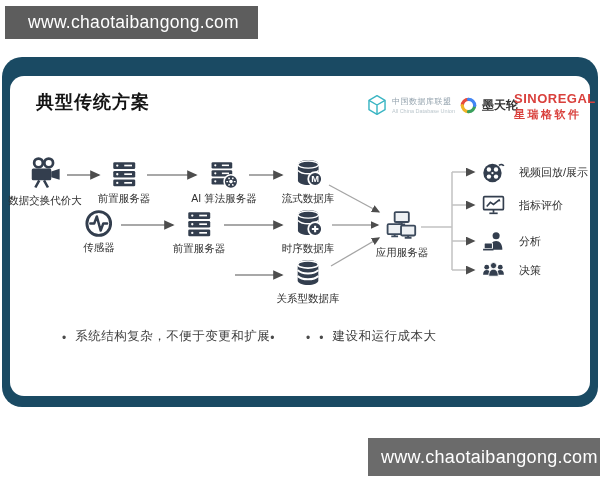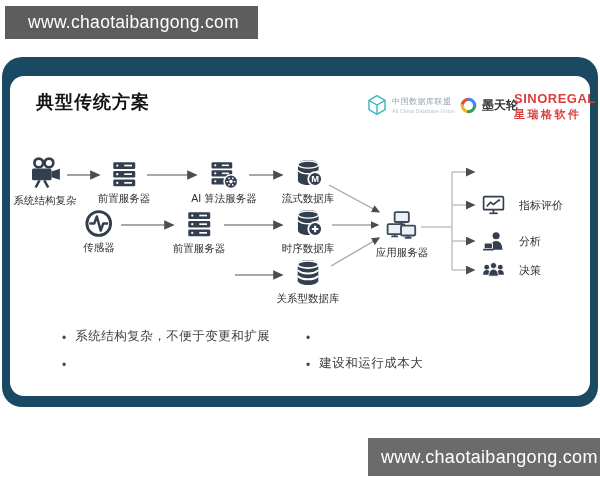--- a/index.html
+++ b/index.html
@@ -31,21 +31,21 @@
   .sino-en{font-size:13px;font-weight:800;color:#d9403c;letter-spacing:0.5px;}
   .sino-cn{font-size:11px;font-weight:800;color:#d9403c;letter-spacing:2.5px;margin-top:1px;}
   
   .diagram{left:0;top:140px;width:600px;height:178px;}
   .wires{position:absolute;left:0;top:0;}
   .dnode{position:absolute;display:flex;flex-direction:column;align-items:center;transform:translateX(-50%);}
   .dnode .lbl{font-size:10.5px;color:#2f2f2f;margin-top:2px;white-space:nowrap;}
   .onode{position:absolute;display:flex;align-items:center;}
   .onode .lbl{font-size:11px;color:#2f2f2f;margin-left:13px;white-space:nowrap;}
   
-  .bullets{display:flex;flex-direction:column;}
+  .bullets{display:flex;flex-direction:row;}
   .bullets.left{left:62px;top:324px;}
   .bullets.right{left:306px;top:324px;}
   .brow{display:flex;align-items:flex-start;line-height:25px;}
   .brow .dot::before{content:"•";color:#4a4a4a;font-size:12px;margin-right:9px;}
   .btxt{font-size:12.5px;color:#3c3c3c;letter-spacing:0.5px;white-space:nowrap;}
 </style>
 </head>
 <body>
 
 <div class="abs urlbar top">
@@ -122,21 +122,21 @@
   </svg>
 
   <div class="dnode" style="left:45px;top:16px;">
     <svg width="36" height="36" viewBox="0 0 24 24">
       <circle cx="7.5" cy="4.6" r="2.9" fill="none" stroke="#333e4e" stroke-width="1.8"></circle>
       <circle cx="14.3" cy="4.6" r="2.9" fill="none" stroke="#333e4e" stroke-width="1.8"></circle>
       <rect x="3" y="8.3" width="13" height="7.8" rx="1" fill="#333e4e"></rect>
       <polygon points="16,10.3 21.6,8.5 21.6,15.9 16,14.1" fill="#333e4e"></polygon>
       <path d="M8 16.3 L5.4 21 M11.2 16.3 L13.8 21" stroke="#333e4e" stroke-width="1.7"></path>
     </svg>
-    <span class="lbl">系统结构复杂</span>
+    <span class="lbl">数据交换代价大</span>
   </div>
 
   <div class="dnode" style="left:124px;top:19px;">
     <svg width="31" height="31" viewBox="0 0 24 24">
       <g fill="#333e4e">
         <rect x="3.5" y="2.5" width="17" height="5.2" rx="1"></rect>
         <rect x="3.5" y="9.2" width="17" height="5.2" rx="1"></rect>
         <rect x="3.5" y="15.9" width="17" height="5.2" rx="1"></rect>
       </g>
       <g fill="#fff">
@@ -249,20 +249,34 @@
         <line x1="7" y1="17" x2="7" y2="18.4"></line>
           <line x1="4.6" y1="18.6" x2="9.4" y2="18.6"></line>
         <rect x="11.5" y="11" width="10" height="7" rx="0.8"></rect>
         <line x1="16.5" y1="18" x2="16.5" y2="19.4"></line>
           <line x1="14.1" y1="19.6" x2="18.9" y2="19.6"></line>
       </g>
     </svg>
     <span class="lbl">应用服务器</span>
   </div>
 
+  <div class="onode" style="left:481px;top:20px;">
+    <svg width="25" height="25" viewBox="0 0 24 24">
+      <circle cx="11" cy="12.5" r="8.8" fill="#333e4e"></circle>
+      <g fill="#fff">
+        <circle cx="7.6" cy="9.1" r="2.1"></circle>
+          <circle cx="14.4" cy="9.1" r="2.1"></circle>
+        <circle cx="7.6" cy="15.9" r="2.1"></circle>
+          <circle cx="14.4" cy="15.9" r="2.1"></circle>
+        <circle cx="11" cy="12.5" r="1.1"></circle>
+      </g>
+      <path d="M17.2 5.2 C19.2 3.8 21.2 4.2 21.8 5.8" stroke="#333e4e" stroke-width="1.6" fill="none"></path>
+    </svg>
+    <span class="lbl">视频回放/展示</span>
+  </div>
 
   <div class="onode" style="left:481px;top:53px;">
     <svg width="25" height="25" viewBox="0 0 24 24">
       <rect x="2.5" y="3.5" width="19" height="12.5" rx="1" fill="#fff" stroke="#333e4e" stroke-width="1.6"></rect>
       <polyline points="5.5,13 9,9 12,11 17.5,6.5" fill="none" stroke="#333e4e" stroke-width="1.5"></polyline>
       <polygon points="17.9,5.6 18.6,8.2 15.9,7.6" fill="#333e4e"></polygon>
       <line x1="12" y1="16" x2="12" y2="19" stroke="#333e4e" stroke-width="1.6"></line>
       <line x1="8" y1="19.5" x2="16" y2="19.5" stroke="#333e4e" stroke-width="1.6"></line>
     </svg>
     <span class="lbl">指标评价</span>

